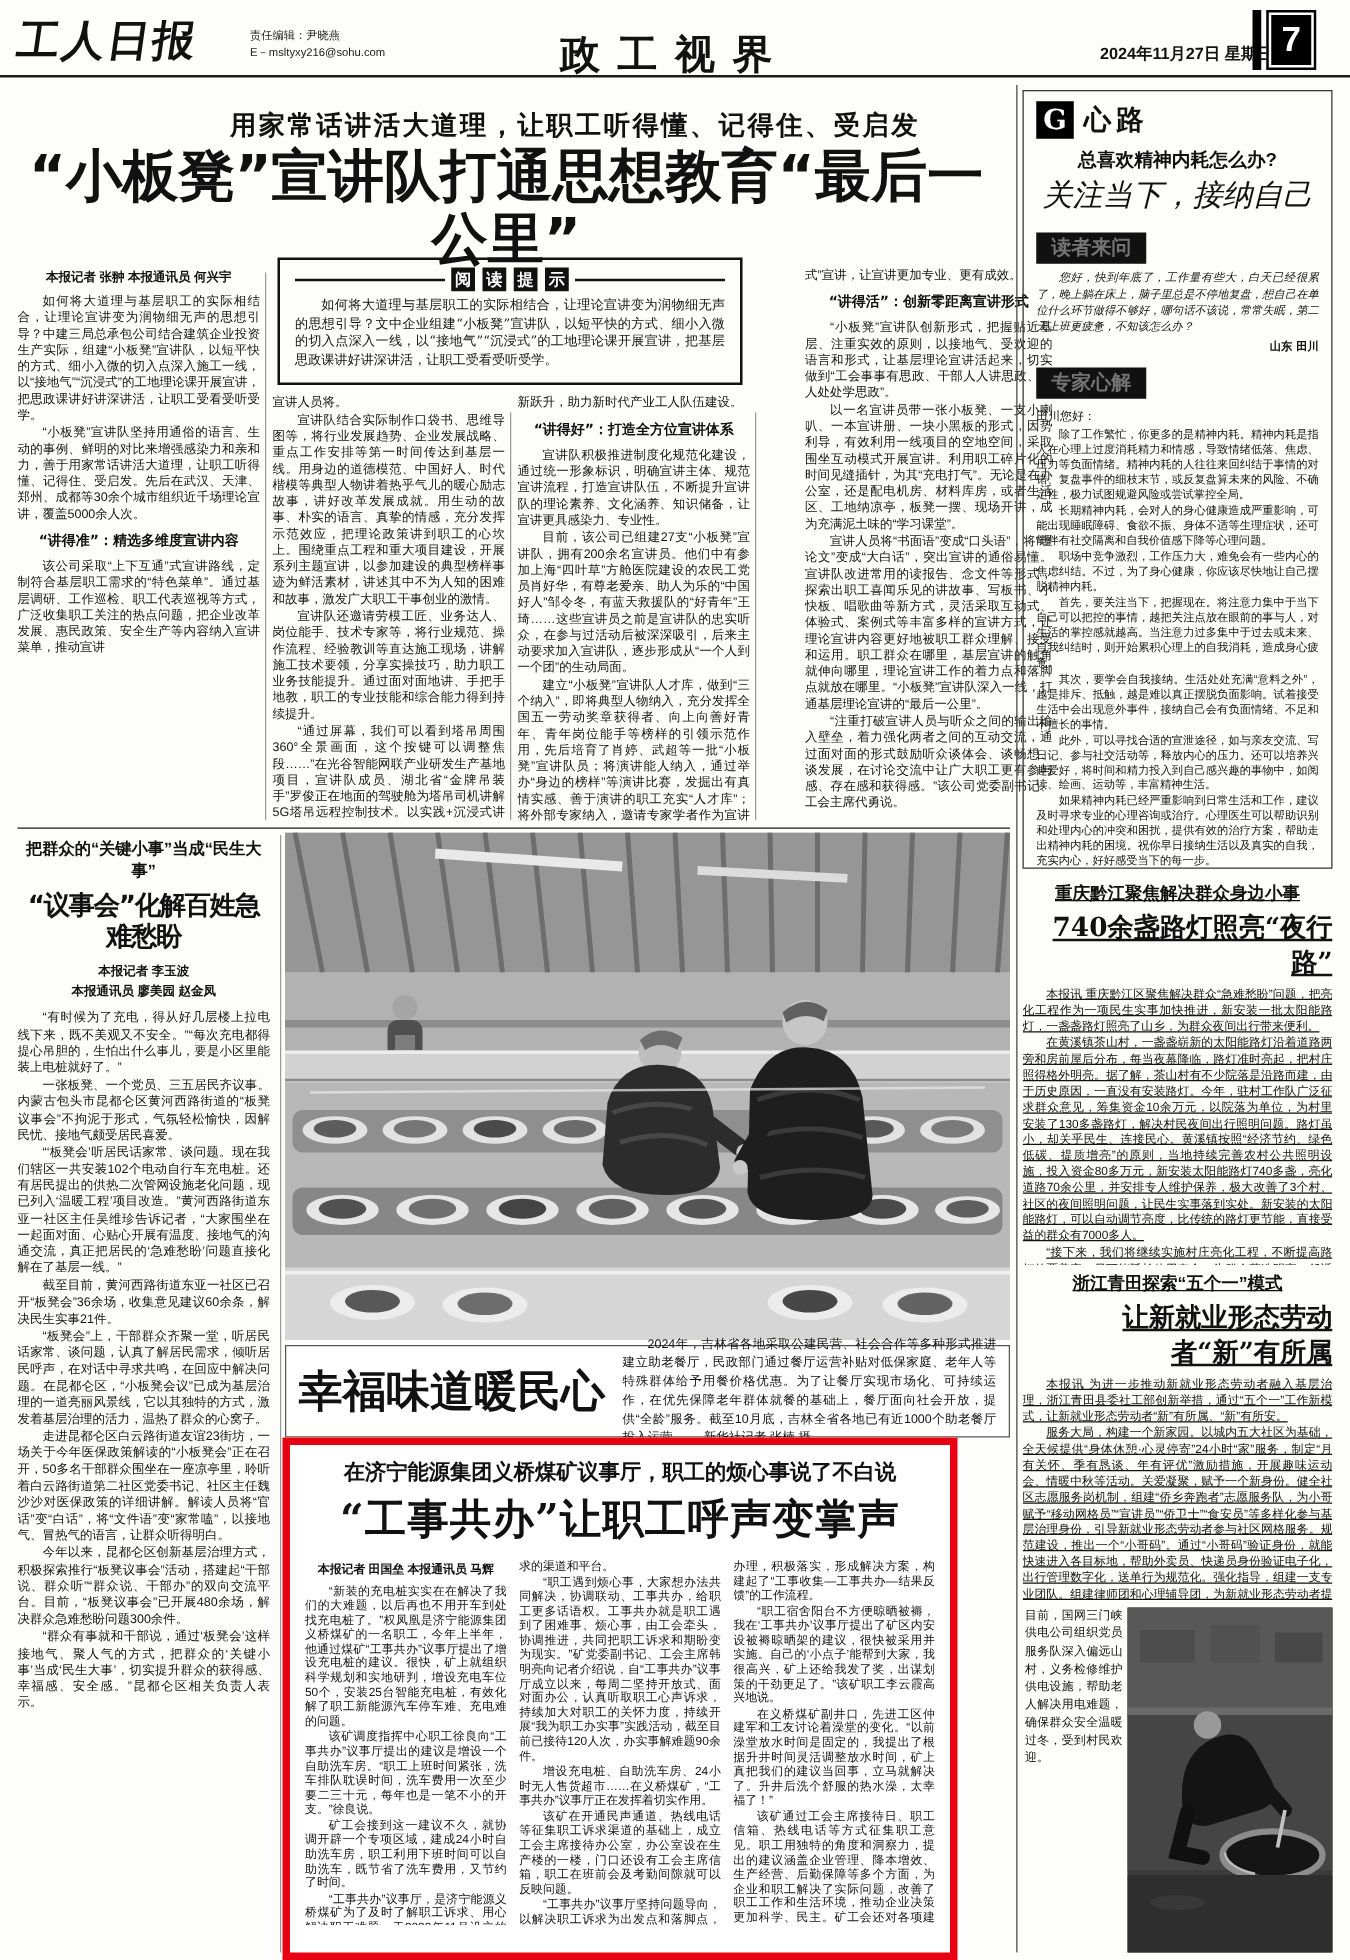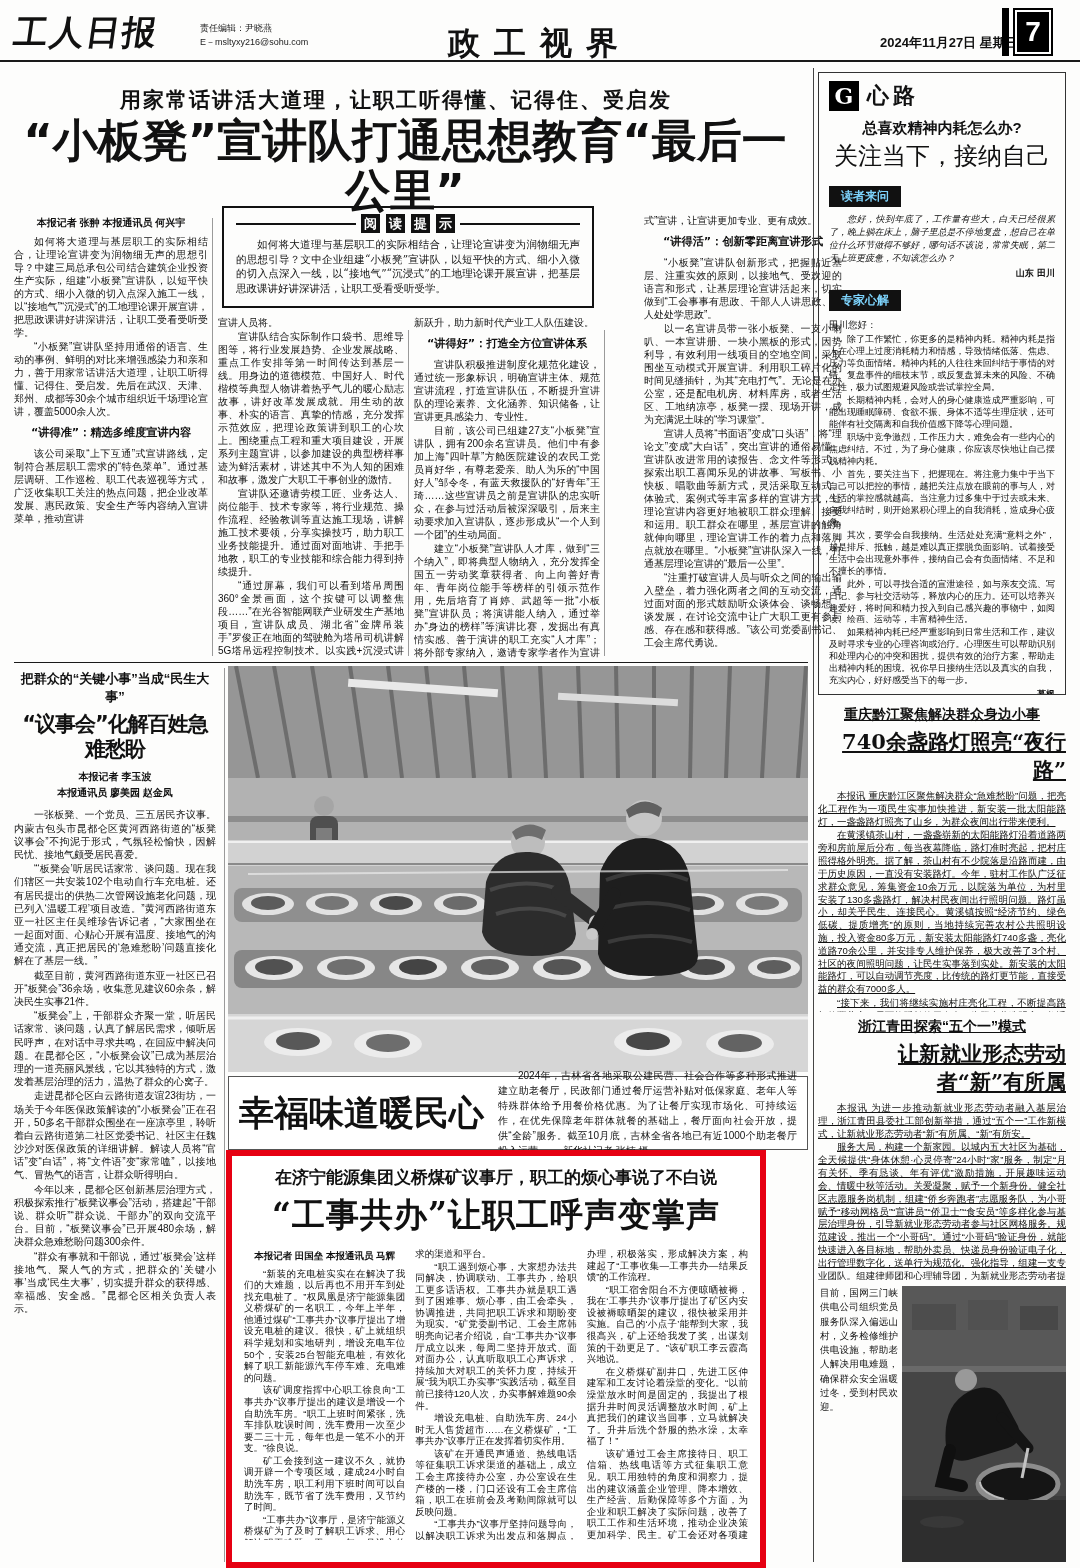--- a/index.html
+++ b/index.html
@@ -21,21 +21,21 @@
   .masthead{left:14px;top:10px;font-size:34px;transform:skewX(-8deg);letter-spacing:2px;}
   .ed-lines{left:200px;top:22px;font-size:9px;line-height:1.5;color:#222;}
   .section-title{left:0;right:0;top:22px;text-align:center;font-size:32px;letter-spacing:14px;}
   .date{left:880px;top:34px;font-size:13px;font-weight:bold;}
   .pagebox{left:1002px;top:8px;display:flex;align-items:stretch;height:48px;}
   .pagebar{width:7px;background:#000;margin-right:4px;}
   .pageframe{border:2px solid #000;padding:2px;background:#fff;}
   .pagenum{background:#000;color:#fff;width:32px;height:40px;display:flex;align-items:center;
            justify-content:center;font-size:28px;font-weight:900;}
   
-  .kicker-main{left:120px;top:86px;width:680px;text-align:left;font-size:21px;font-weight:700;letter-spacing:2px;}
+  .kicker-main{left:120px;top:86px;width:680px;text-align:center;font-size:21px;font-weight:700;letter-spacing:2px;}
   .headline-main{left:20px;top:116px;width:770px;text-align:center;font-size:45px;letter-spacing:0px;line-height:1.1;}
   .tipbox{left:222px;top:206px;width:372px;height:102px;border:2px solid #111;padding:6px 12px;box-sizing:border-box;}
   .tip-title{display:flex;align-items:center;gap:4px;margin-bottom:4px;}
   .tip-line{flex:1;height:2px;background:#111;}
   .tip-ch{display:inline-block;background:#111;color:#fff;font-weight:bold;font-size:13px;
           width:19px;height:19px;line-height:19px;text-align:center;margin:0 1px;}
   .tip-text{font-size:10.5px;line-height:1.4;text-align:justify;text-indent:2em;margin:0;font-family:"DejaVu Serif",serif;}
   .artcol{font-size:10px;line-height:1.3;overflow:hidden;text-align:justify;}
   
   .kicker-sm{text-align:center;font-weight:700;font-size:13px;margin:0 0 6px 0;}
@@ -55,22 +55,22 @@
   .red-cols{display:flex;gap:10px;height:292px;overflow:hidden;}
   .red-col{flex:1;font-size:9.5px;line-height:1.22;text-align:justify;overflow:hidden;}
   
   .xinlu{left:818px;top:72px;width:248px;height:623px;border:1px solid #333;box-sizing:border-box;
          padding:8px 10px;overflow:hidden;}
   .xl-head{display:flex;align-items:center;gap:8px;margin-bottom:8px;}
   .xl-g{width:30px;height:30px;background:#000;color:#fff;font-family:"DejaVu Serif",serif;
         font-weight:900;font-size:22px;display:flex;align-items:center;justify-content:center;}
   .xl-name{font-size:22px;font-weight:900;letter-spacing:4px;}
   .xl-q{ text-align:center;font-size:15px;font-weight:800;margin:2px 0;}
-  .xl-t{ text-align:center;font-size:24px;margin:2px 0 8px 0;}
-  .xl-label{display:inline-block;background:#111;color:#7dd3fc;font-weight:bold;font-size:12px;
+  .xl-t{ text-align:center;font-size:24px;margin:2px 0 8px 0;font-style:italic;}
+  .xl-label{display:inline-block;background:#111;color:#737373;font-weight:bold;font-size:16px;
             padding:2px 12px;margin:6px 0 4px 0;}
   .xl-question{font-size:9px;line-height:1.45;text-align:justify;text-indent:2em;margin:2px 0;
                font-family:"DejaVu Serif",serif;font-style:italic;}
   .xl-sign{text-align:right;font-size:9px;font-weight:bold;margin:0 0 4px 0;font-family:"DejaVu Serif",serif;}
   .xl-salute{font-size:9.5px;font-weight:normal;margin:4px 0 2px 0;}
   .xl-answer p{font-size:9px;line-height:1.33;}
   .r-art{left:818px;width:248px;overflow:hidden;text-decoration:underline;}
   .r-kicker{text-align:center;font-size:14px;font-weight:700;margin:0 0 4px 0;}
   .r-headline{text-align:right;font-size:21px;margin:0 0 6px 0;letter-spacing:0;}
   .r-body p{font-size:9.5px;line-height:1.35;}
@@ -148,20 +148,21 @@
 <div class="abs rule-h" style="left:14px;top:662px;width:794px;height:1px;"></div>
 <div class="abs rule-v" style="left:813px;top:68px;height:1494px;"></div>
 <div class="abs colrule" style="left:224px;top:668px;height:894px;"></div>
 
 <div class="abs" style="left:14px;top:670px;width:202px;height:892px;overflow:hidden;">
   <p class="kicker-sm">把群众的“关键小事”当成“民生大事”</p>
   <p class="headline-md hei">“议事会”化解百姓急难愁盼</p>
   <p class="byline-sm">本报记者 李玉波</p>
   <p class="byline-sm" style="margin-bottom:8px;">本报通讯员 廖美园 赵金凤</p>
   <div class="artcol" style="font-size:10px;line-height:1.32;">
+      <p class="para">“有时候为了充电，得从好几层楼上拉电线下来，既不美观又不安全。”“每次充电都得提心吊胆的，生怕出什么事儿，要是小区里能装上电桩就好了。”</p>
       <p class="para">一张板凳、一个党员、三五居民齐议事。内蒙古包头市昆都仑区黄河西路街道的“板凳议事会”不拘泥于形式，气氛轻松愉快，因解民忧、接地气颇受居民喜爱。</p>
       <p class="para">“‘板凳会’听居民话家常、谈问题。现在我们辖区一共安装102个电动自行车充电桩。还有居民提出的供热二次管网设施老化问题，现已列入‘温暖工程’项目改造。”黄河西路街道东亚一社区主任吴维珍告诉记者，“大家围坐在一起面对面、心贴心开展有温度、接地气的沟通交流，真正把居民的‘急难愁盼’问题直接化解在了基层一线。”</p>
       <p class="para">截至目前，黄河西路街道东亚一社区已召开“板凳会”36余场，收集意见建议60余条，解决民生实事21件。</p>
       <p class="para">“板凳会”上，干部群众齐聚一堂，听居民话家常、谈问题，认真了解居民需求，倾听居民呼声，在对话中寻求共鸣，在回应中解决问题。在昆都仑区，“小板凳会议”已成为基层治理的一道亮丽风景线，它以其独特的方式，激发着基层治理的活力，温热了群众的心窝子。</p>
       <p class="para">走进昆都仑区白云路街道友谊23街坊，一场关于今年医保政策解读的“小板凳会”正在召开，50多名干部群众围坐在一座凉亭里，聆听着白云路街道第二社区党委书记、社区主任魏沙沙对医保政策的详细讲解。解读人员将“官话”变“白话”，将“文件语”变“家常嗑”，以接地气、冒热气的语言，让群众听得明白。</p>
       <p class="para">今年以来，昆都仑区创新基层治理方式，积极探索推行“板凳议事会”活动，搭建起“干部说、群众听”“群众说、干部办”的双向交流平台。目前，“板凳议事会”已开展480余场，解决群众急难愁盼问题300余件。</p>
       <p class="para">“群众有事就和干部说，通过‘板凳会’这样接地气、聚人气的方式，把群众的‘关键小事’当成‘民生大事’，切实提升群众的获得感、幸福感、安全感。”昆都仑区相关负责人表示。</p>
     </div>
 </div>
 

